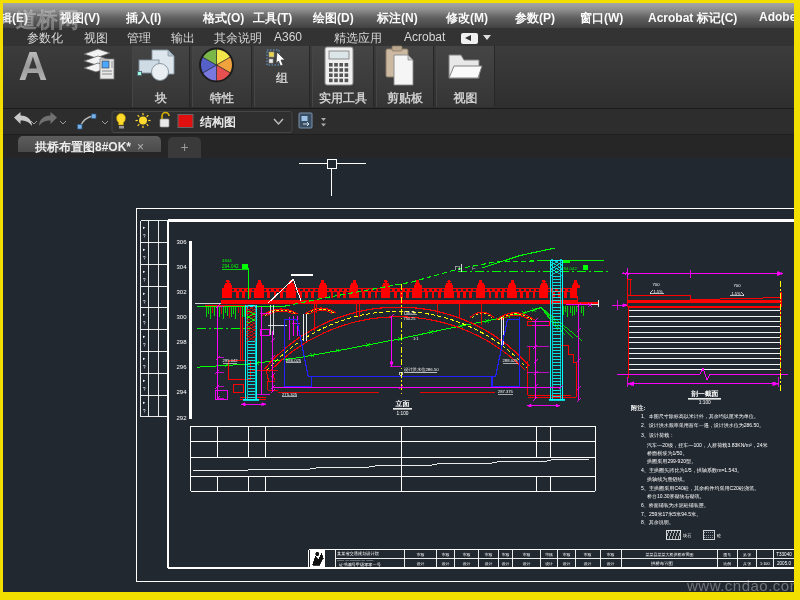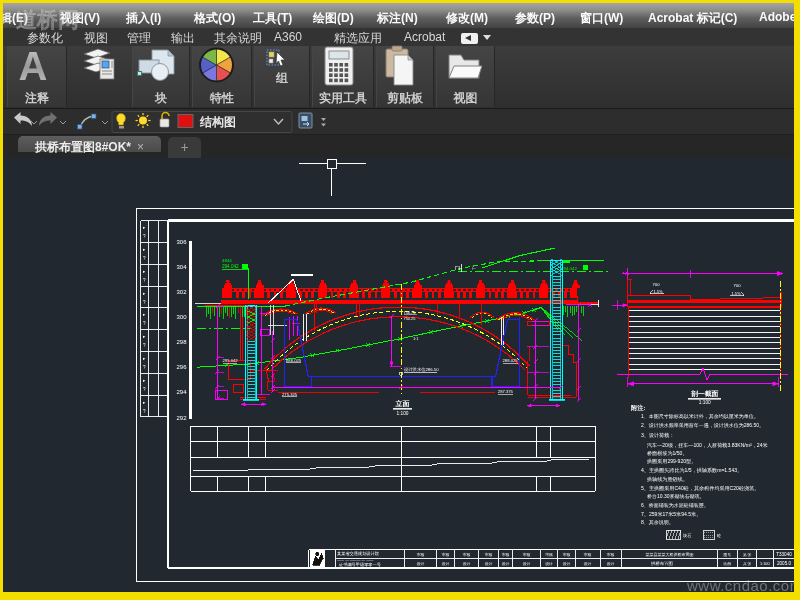--- a/index.html
+++ b/index.html
@@ -18,21 +18,21 @@
 #canvas{position:absolute;left:0;top:155px;width:791px;height:434px;background:#212830}
 #wm1{position:absolute;left:13px;top:3px;font-size:21px;font-weight:normal;color:rgba(200,200,200,0.14);-webkit-text-stroke:1px rgba(225,225,225,0.4);letter-spacing:0px}
 #wm2{position:absolute;left:684px;top:574px;font-size:15px;color:rgba(165,165,165,0.6);letter-spacing:0.5px}
 svg{position:absolute;left:0;top:0}
 </style></head><body>
 <div id="win">
  <div id="menubar">
       <span class="mi" style="left:-15px">编辑(E)</span>
       <span class="mi" style="left:57px">视图(V)</span>
       <span class="mi" style="left:123px">插入(I)</span>
-      <span class="mi" style="left:191px">格式(O)</span>
+      <span class="mi" style="left:200px">格式(O)</span>
       <span class="mi" style="left:250px">工具(T)</span>
       <span class="mi" style="left:310px">绘图(D)</span>
       <span class="mi" style="left:374px">标注(N)</span>
       <span class="mi" style="left:443px">修改(M)</span>
       <span class="mi" style="left:512px">参数(P)</span>
       <span class="mi" style="left:577px">窗口(W)</span>
       <span class="mi" style="left:645px">Acrobat 标记(C)</span>
       <span class="mi" style="left:756px">Adobe PDF</span>
     </div>
  <div id="ribtabs">
@@ -42,23 +42,20 @@
       <span class="ri" style="left:168px">输出</span>
       <span class="ri" style="left:211px">其余说明</span>
       <span class="ri" style="left:271px">A360</span>
       <span class="ri" style="left:331px">精选应用</span>
       <span class="ri" style="left:401px">Acrobat</span>
    <span style="position:absolute;left:458px;top:5px;width:17px;height:11px;background:#f0f0f0;border-radius:2px"></span>
    <span style="position:absolute;left:462px;top:7px;width:0;height:0;border-top:3.5px solid transparent;border-bottom:3.5px solid transparent;border-right:6px solid #333"></span>
    <span style="position:absolute;left:480px;top:7px;width:0;height:0;border-left:4px solid transparent;border-right:4px solid transparent;border-top:5px solid #ddd"></span>
  </div>
  <div id="ribbon">
-      <div class="panel" style="left:4px;width:60px">
-        <div class="plabel" style="top:44px">注释</div>
-      </div>
       <div class="panel" style="left:129px;width:58px">
         <div class="plabel" style="top:44px">块</div>
       </div>
       <div class="panel" style="left:189px;width:60px">
         <div class="plabel" style="top:44px">特性</div>
       </div>
       <div class="panel" style="left:251px;width:56px">
         <div class="plabel" style="top:24px">组</div>
       </div>
       <div class="panel" style="left:373px;width:58px">

